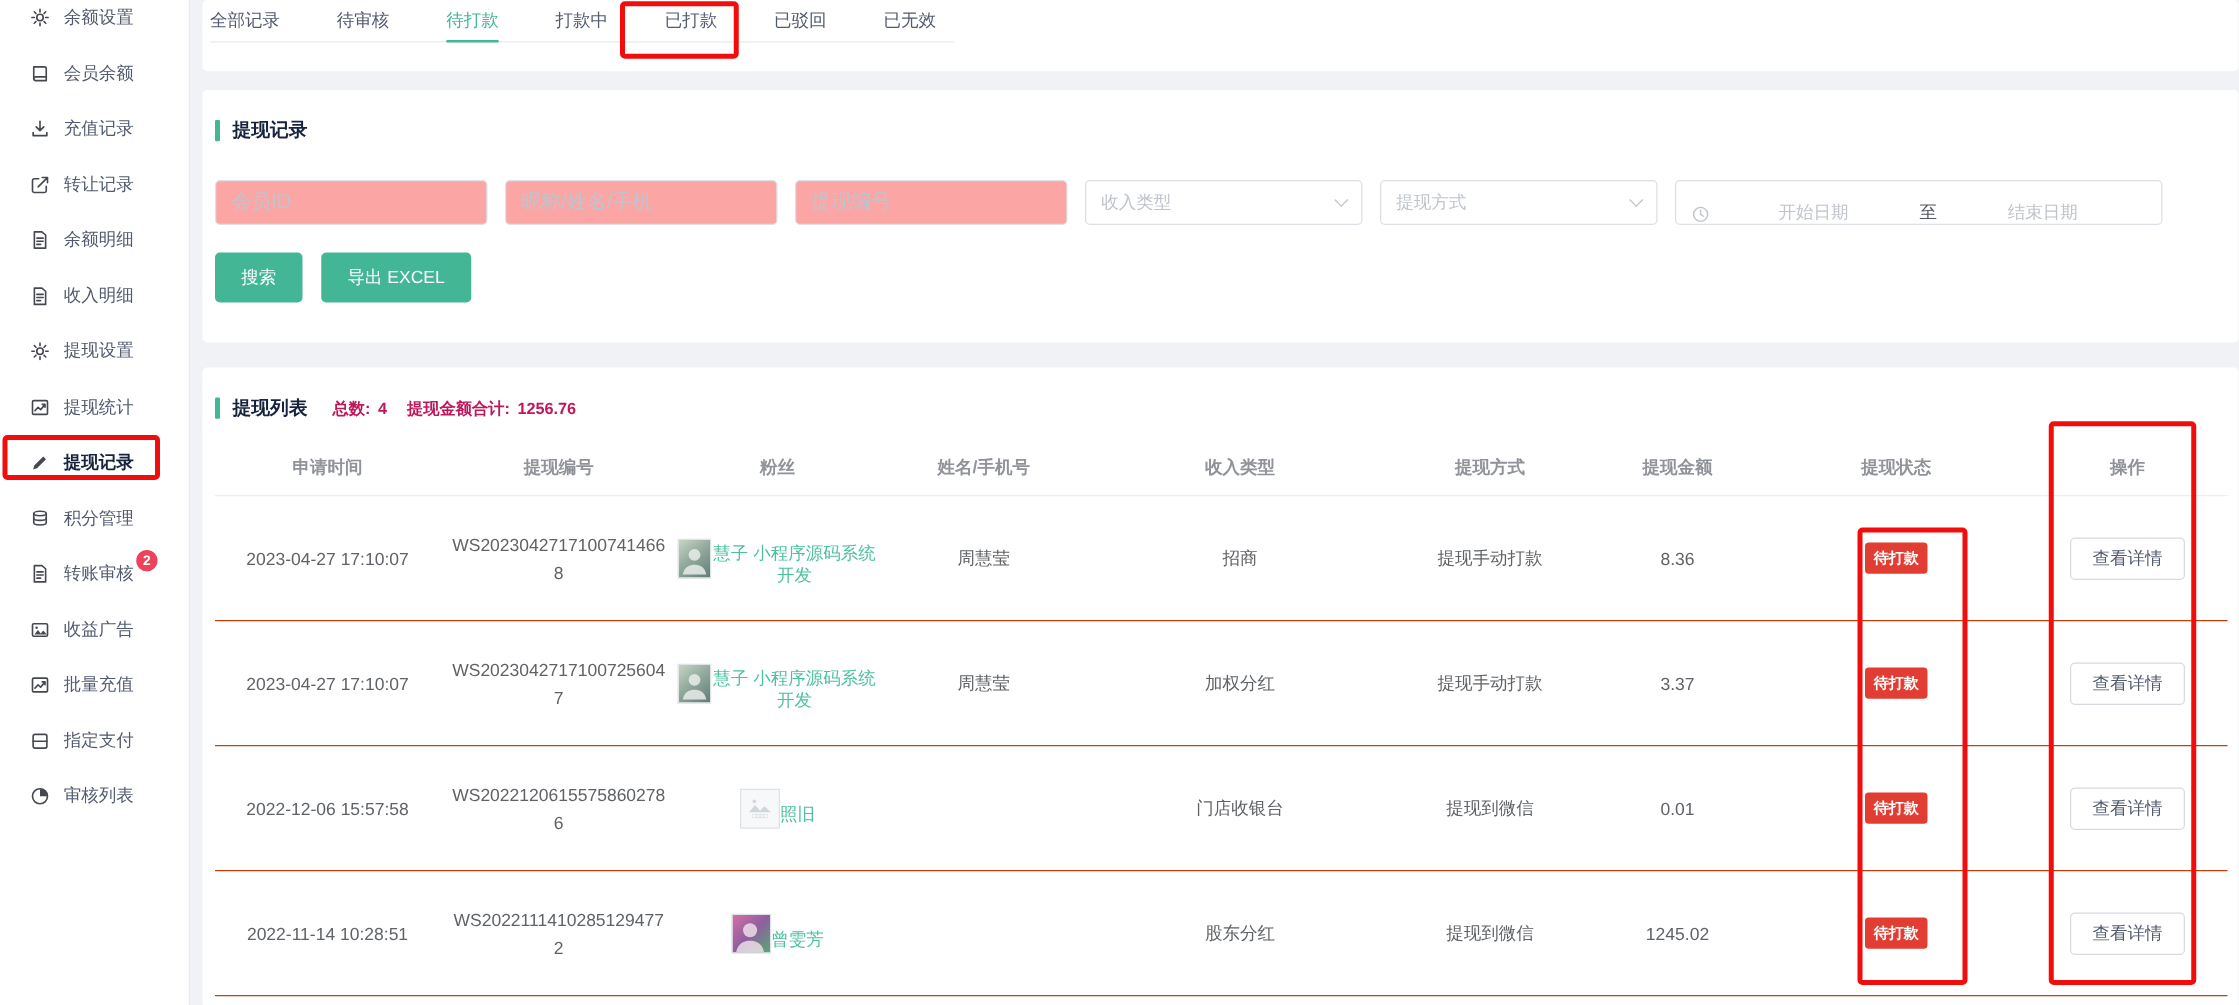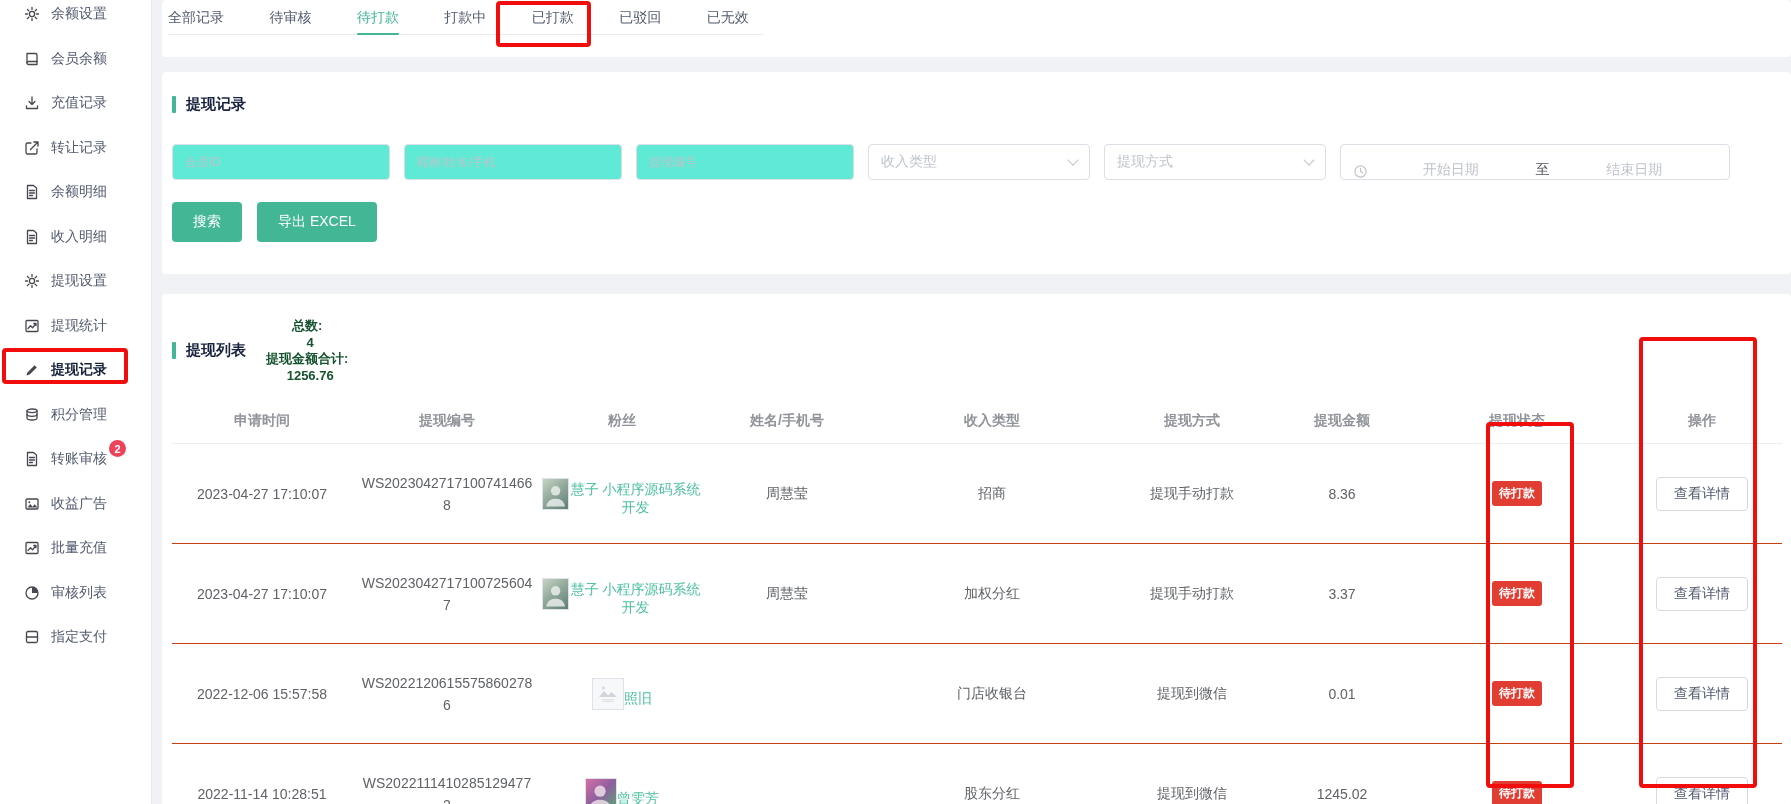--- a/index.html
+++ b/index.html
@@ -31,38 +31,38 @@
   .tab.active::after { content:""; position:absolute; left:0; right:0; bottom:-1px; height:2.5px; background:#42b695; border-radius:2px; }
 
   
   .section-head { display:flex; align-items:center; }
   .section-bar { width:4px; height:17px; background:#42b695; border-radius:1px; margin-right:10px; }
   .section-title { font-size:15px; font-weight:bold; color:#17233d; }
 
   
   .search-card { margin-top:15px; padding:23px 20px 32px 10px; }
   .filter-row { display:flex; gap:14px; margin-top:30px; }
-  .f-input { width:218px; height:36px; border:1px solid #dcdfe6; border-radius:4px; padding:0 12px; font-size:12px; color:#515a6e; background:#5eead4; outline:none; font-family:inherit; }
+  .f-input { width:218px; height:36px; border:1px solid #dcdfe6; border-radius:4px; padding:0 12px; font-size:16px; color:#515a6e; background:#fca5a5; outline:none; font-family:inherit; }
   .f-input::placeholder { color:#bfc4cc; }
   .f-select { width:222px; height:36px; border:1px solid #dcdfe6; border-radius:4px; display:flex; align-items:center; justify-content:space-between; padding:0 12px; font-size:14px; color:#bfc4cc; background:#fff; cursor:pointer; }
   .chevron { width:8px; height:8px; border-right:1.4px solid #c0c4cc; border-bottom:1.4px solid #c0c4cc; transform:rotate(45deg); margin-top:-5px; }
   .f-dates { width:390px; height:36px; border:1px solid #dcdfe6; border-radius:4px; display:flex; align-items:flex-end; padding:0 12px; background:#fff; cursor:pointer; }
   .clock-icon { width:15px; height:15px; flex:none; }
   .clock-icon circle, .clock-icon path { stroke:#c0c4cc; stroke-width:1.2; fill:none; stroke-linecap:round; }
   .date-ph { flex:1; text-align:center; font-size:14px; color:#bfc4cc; }
   .date-sep { font-size:14px; color:#51545b; padding:0 2px; }
   .btn-row { display:flex; gap:15px; margin-top:22px; }
   .btn-green { height:40px; padding:0 21px; background:#42b695; color:#fff; font-size:14px; border:none; border-radius:4px; cursor:pointer; font-family:inherit; }
 
   
   .table-card { margin-top:20px; padding:23px 0 0 10px; height:512px; }
   .list-head { display:flex; align-items:center; }
-  .list-stats { display:flex; align-items:center; margin-left:20px; font-size:13px; font-weight:bold; color:#14532d;flex-direction:column; }
+  .list-stats { display:flex; align-items:center; margin-left:20px; font-size:13px; font-weight:bold; color:#be185d; }
   .list-stats .v { margin-left:6px; }
-  .list-stats .lbl2 { }
+  .list-stats .lbl2 { margin-left:16px; }
 
   .tbl { margin-top:16px; width:1610px; }
   .thead { display:flex; align-items:center; height:45px; border-bottom:1px solid #ebeef5; }
   .trow { display:flex; align-items:center; height:100px; border-bottom:1px solid #c2410c; }
   .th { font-size:14px; font-weight:bold; color:#909399; text-align:center; }
   .td { font-size:14px; color:#5f6266; text-align:center; }
   .c1{width:180px;} .c2{width:190px;} .c3{width:160px;} .c4{width:170px;} .c5{width:240px;}
   .c6{width:160px;} .c7{width:140px;} .c8{width:210px;} .c9{width:160px;}
   .no-wrap { width:172px; margin:0 auto; word-break:break-all; line-height:22px; }
 
@@ -181,31 +181,31 @@
     </div>
     <div class="side-item">
       <svg class="icon16" viewBox="0 0 16 16">
           <rect x="2" y="2.5" width="12" height="11" rx="1"></rect>
           <path d="M4 10.5l2.5-2.7 2 2L12 5.5M12 5.5h-2.2M12 5.5v2.2"></path>
         </svg>
       <span>批量充值</span>
     </div>
     <div class="side-item">
       <svg class="icon16" viewBox="0 0 16 16">
+          <rect x="2.5" y="2.5" width="11" height="11" rx="1.5"></rect>
+          <path d="M2.5 8h11"></path>
+        </svg>
+      <span>指定支付</span>
+    </div>
+    <div class="side-item">
+      <svg class="icon16" viewBox="0 0 16 16">
           <circle cx="8" cy="8" r="6"></circle>
           <path class="fill" d="M8 8V2.2A5.8 5.8 0 0 1 13.8 8H8z"></path>
         </svg>
       <span>审核列表</span>
-    </div>
-    <div class="side-item">
-      <svg class="icon16" viewBox="0 0 16 16">
-          <rect x="2.5" y="2.5" width="11" height="11" rx="1.5"></rect>
-          <path d="M2.5 8h11"></path>
-        </svg>
-      <span>指定支付</span>
     </div>
   </div>
 
   <div class="main">
 
     <div class="card tabs-card">
       <div class="tabs-nav">
         <span class="tab">全部记录</span>
         <span class="tab">待审核</span>
         <span class="tab active">待打款</span>

